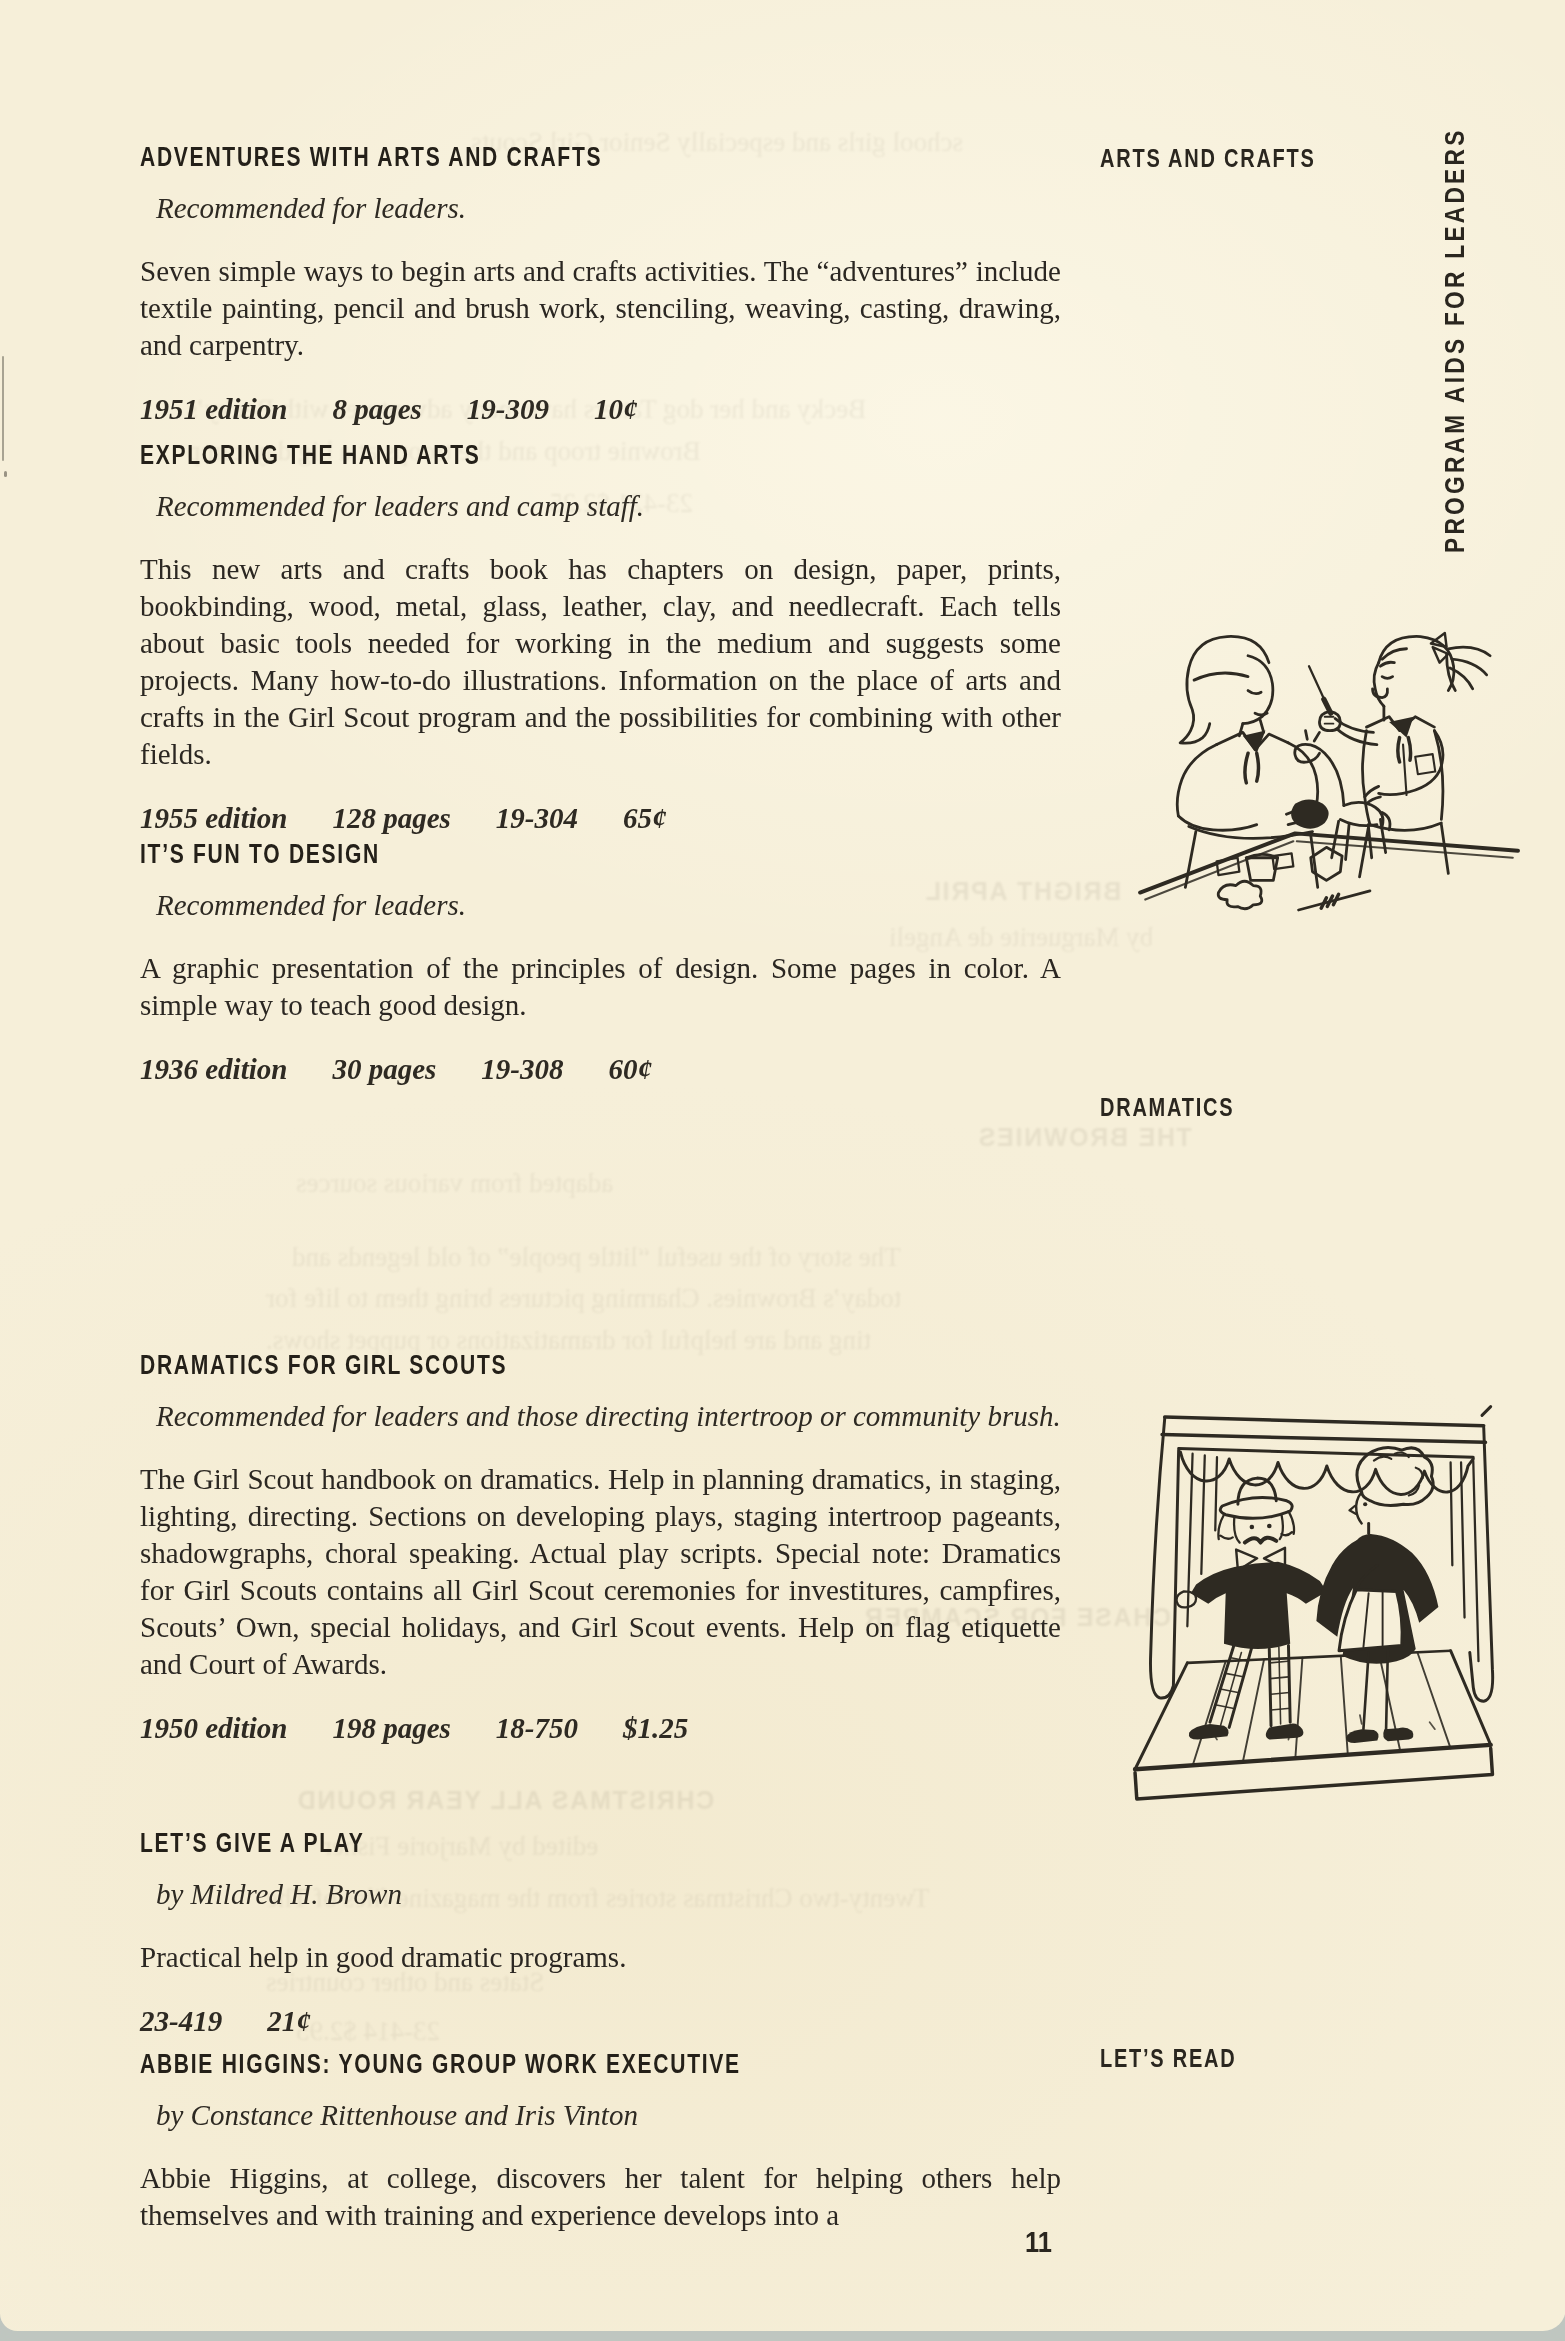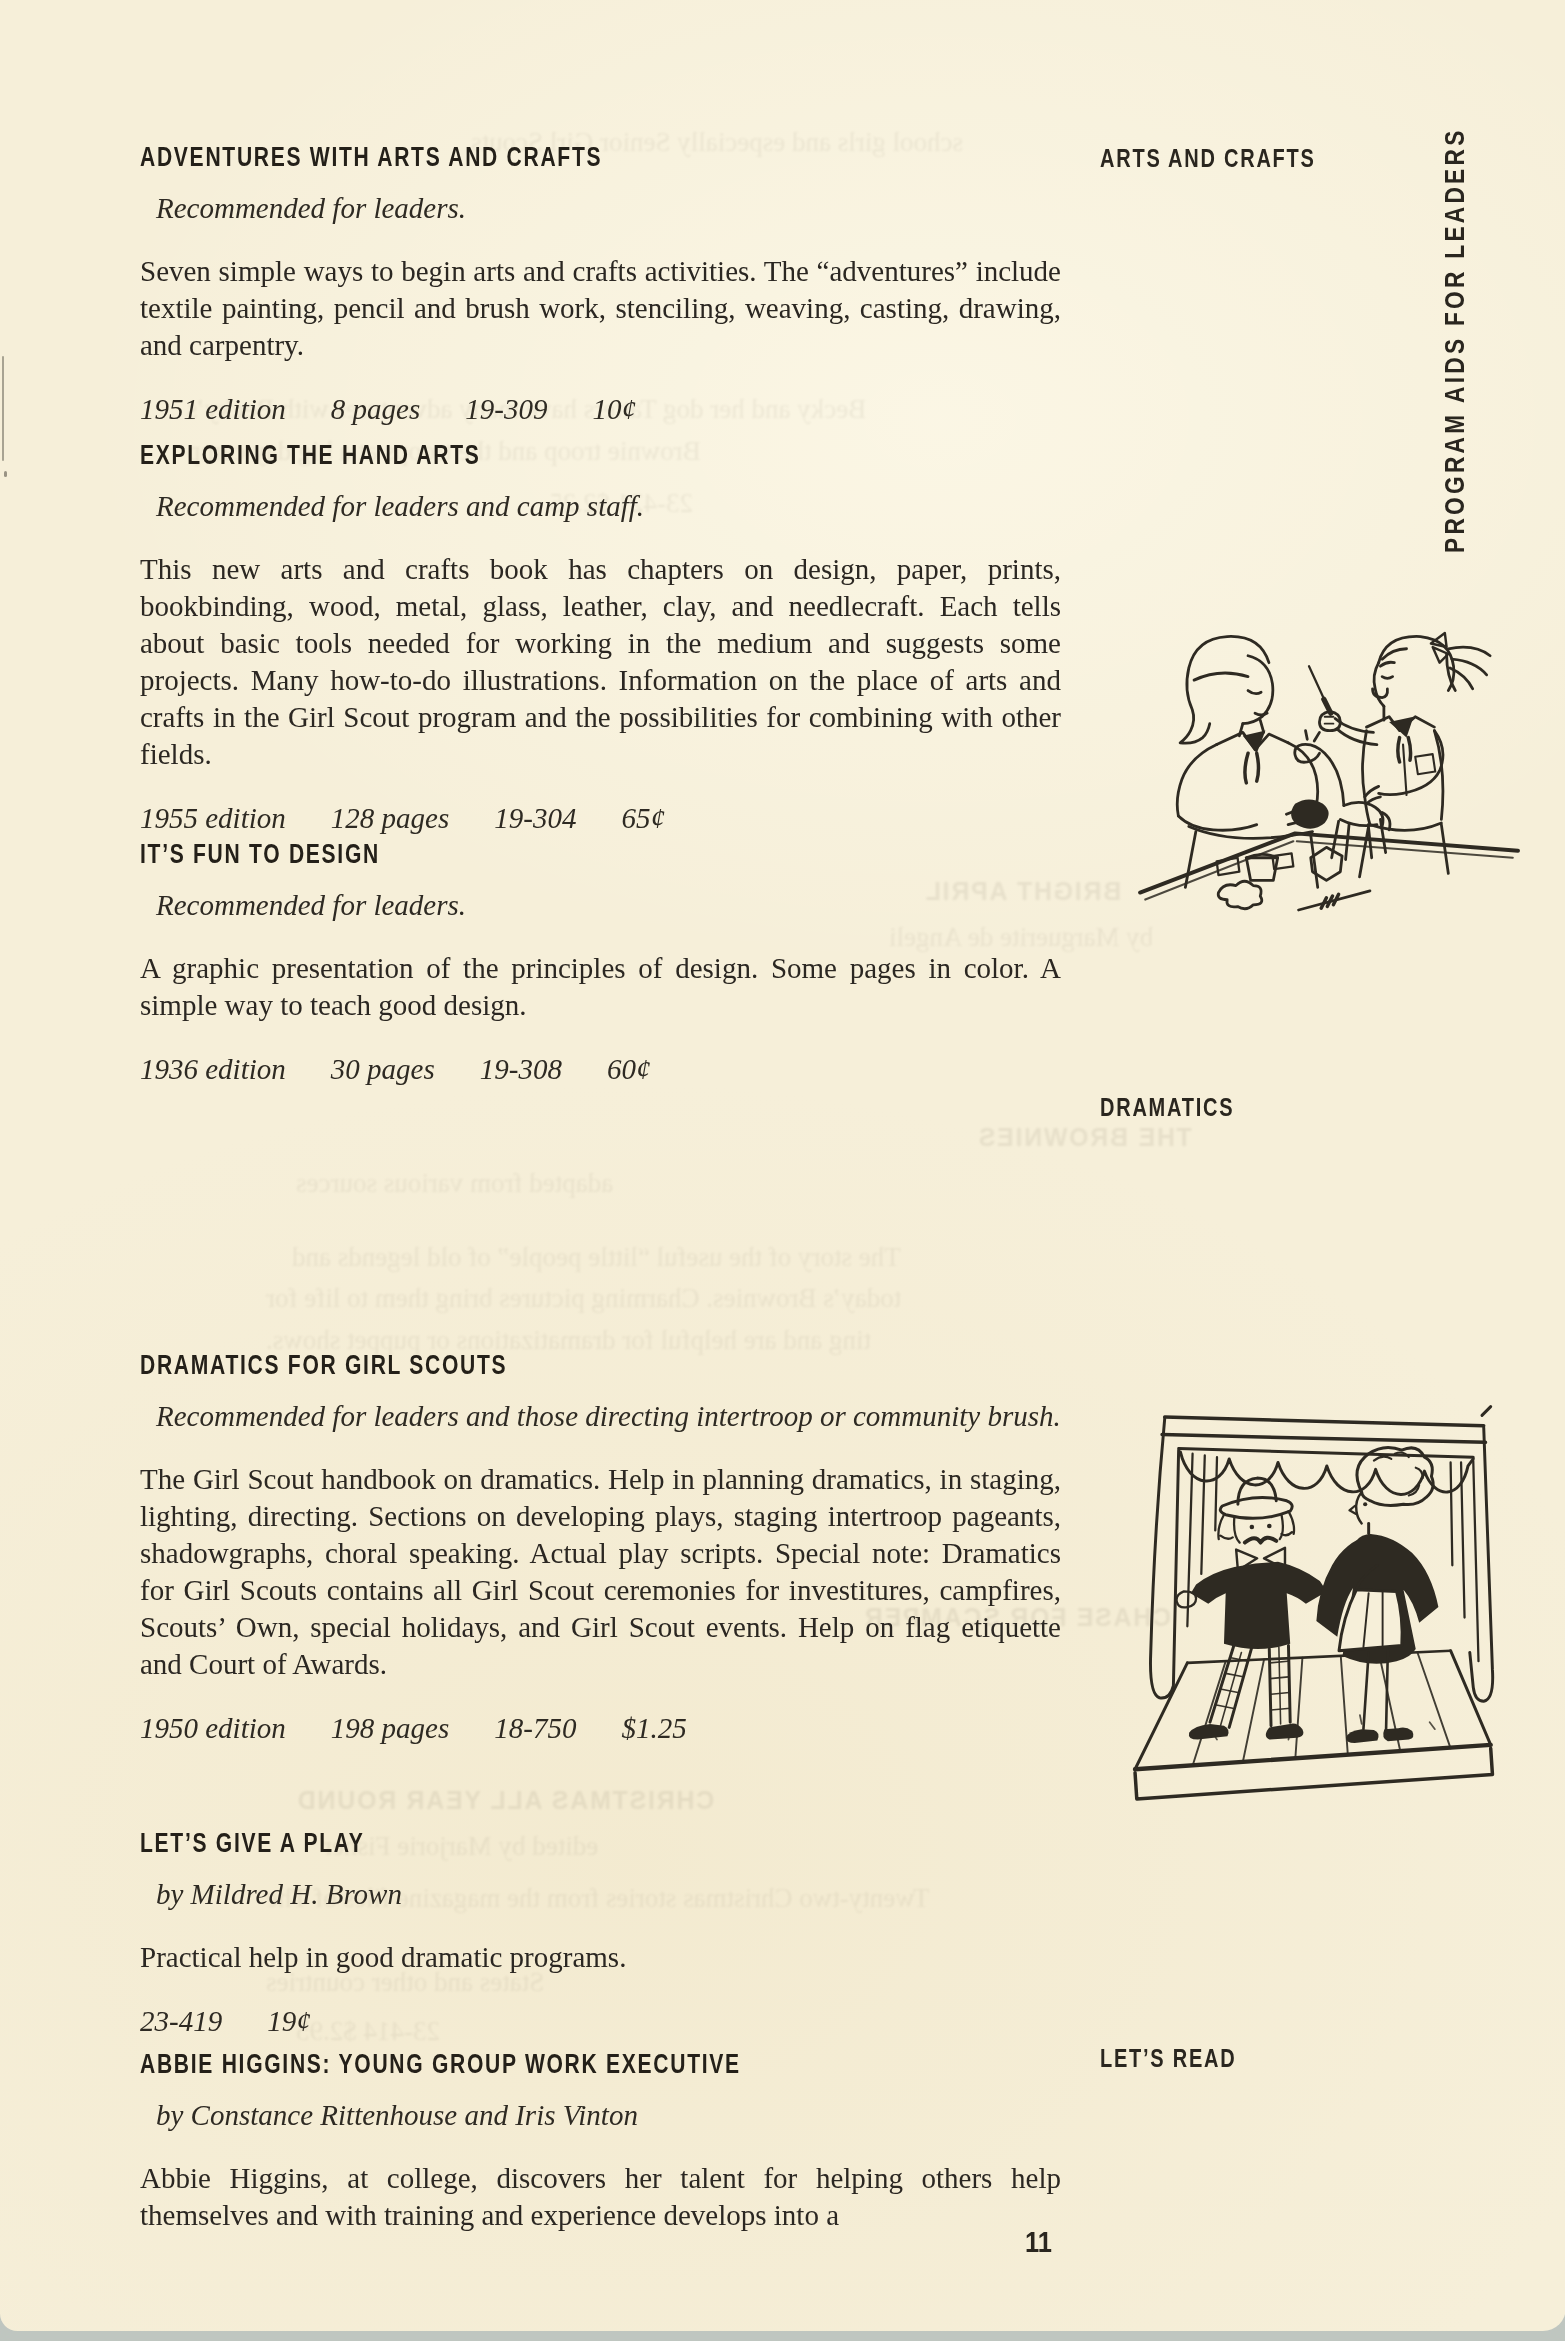--- a/index.html
+++ b/index.html
@@ -29,21 +29,21 @@
   }
   .subtitle{
     font-style:italic;font-size:29px;line-height:38px;
     margin:0 0 26px 16px;color:#2e2a23;
   }
   .bodytext{
     font-size:29px;line-height:37px;text-align:justify;
     margin:0 0 14px 0;color:#2b2722;
   }
   .bodytext .it{}
-  .meta{font-style:italic;font-size:29px;white-space:nowrap;color:#2e2a23;}
+  .meta{font-style:italic;font-size:29px;white-space:nowrap;color:#2e2a23;font-weight:bold;}
   .meta span{margin-right:45px;}
   .meta span:last-child{margin-right:0;}
   .mhead{
     position:absolute;left:1100px;
     font-family:"Liberation Sans","DejaVu Sans",sans-serif;
     font-weight:700;font-size:25px;letter-spacing:2.2px;
     color:#2a261f;white-space:nowrap;
     transform:scaleX(.8);transform-origin:left top;
   }
   .vlabel{
@@ -125,21 +125,21 @@
     <h2 class="headline">DRAMATICS FOR GIRL SCOUTS</h2>
     <p class="subtitle">Recommended for leaders and those directing intertroop or community brush.</p>
     <p class="bodytext"><span class="it">The </span><span>Girl Scout handbook on dramatics. Help in planning dramatics, in staging, lighting, directing. Sections on developing plays, staging intertroop pageants, shadowgraphs, choral speaking. Actual play scripts. Special note: </span><span class="it">Dramatics for Girl Scouts</span><span> contains all Girl Scout ceremonies for investitures, campfires, Scouts’ Own, special holidays, and Girl Scout events. Help on flag etiquette and Court of Awards.</span></p>
     <p class="meta"><span>1950 edition</span><span>198 pages</span><span>18-750</span><span>$1.25</span></p>
   </div>
 
   <div class="sec" style="top:1828px">
     <h2 class="headline">LET’S GIVE A PLAY</h2>
     <p class="subtitle">by Mildred H. Brown</p>
     <p class="bodytext">Practical help in good dramatic programs.</p>
-    <p class="meta"><span>23-419</span><span>19¢</span></p>
+    <p class="meta"><span>23-419</span><span>21¢</span></p>
   </div>
 
   <div class="sec" style="top:2049px">
     <h2 class="headline">ABBIE HIGGINS: YOUNG GROUP WORK EXECUTIVE</h2>
     <p class="subtitle">by Constance Rittenhouse and Iris Vinton</p>
     <p class="bodytext">Abbie Higgins, at college, discovers her talent for helping others help themselves and with training and experience develops into a</p>
   </div>
 
   <div class="mhead" style="top:144px">ARTS AND CRAFTS</div>
   <div class="mhead" style="top:1093px">DRAMATICS</div>

